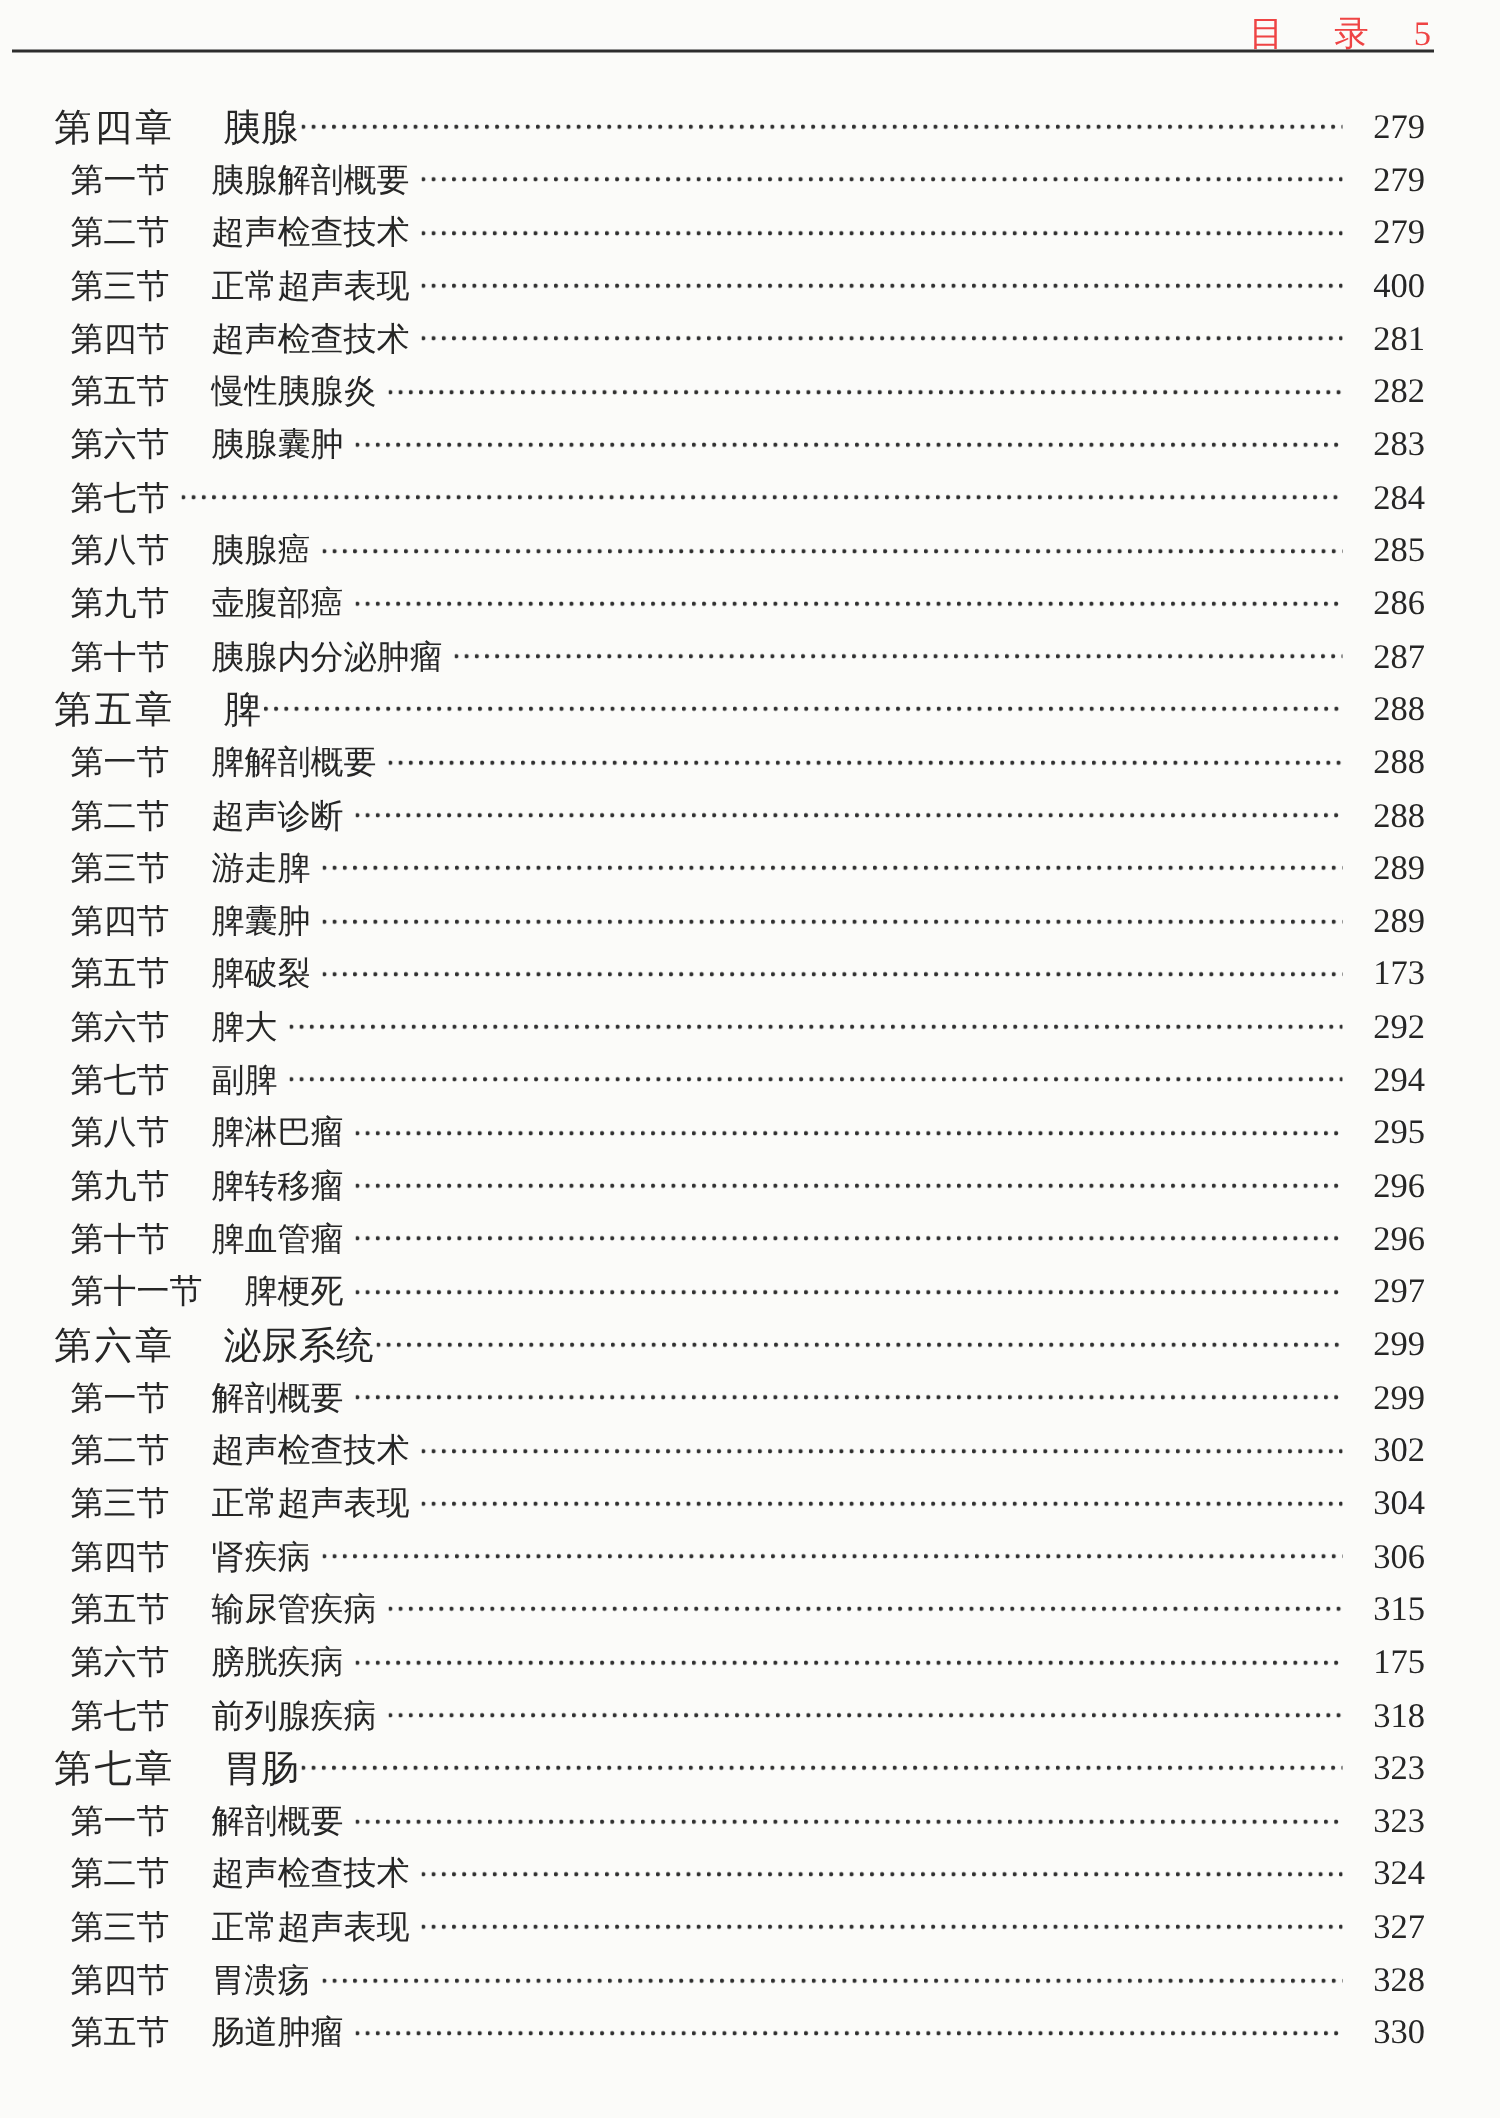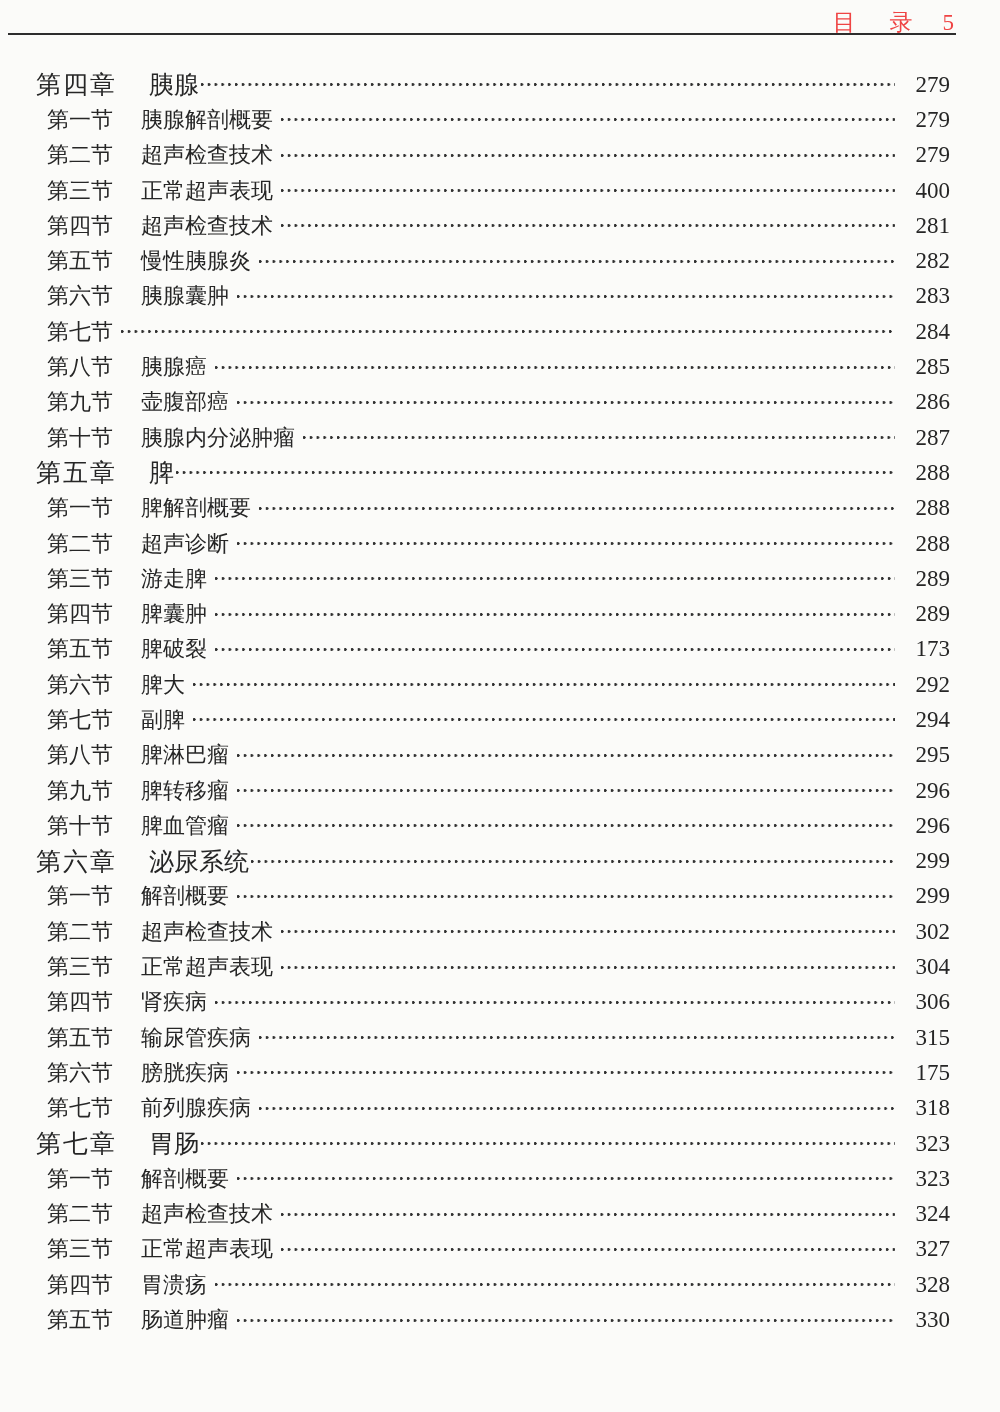--- a/index.html
+++ b/index.html
@@ -228,20 +228,26 @@
     <span class="page-num">296</span>
   </div>
 
   <div class="row section">
     <span class="label">第十节</span>
     <span class="title">脾血管瘤</span>
     <span class="leader"></span>
     <span class="page-num">296</span>
   </div>
 
+  <div class="row section">
+    <span class="label">第十一节</span>
+    <span class="title">脾梗死</span>
+    <span class="leader"></span>
+    <span class="page-num">297</span>
+  </div>
 
   <div class="row chapter">
     <span class="label">第六章</span>
     <span class="title">泌尿系统</span>
     <span class="leader"></span>
     <span class="page-num">299</span>
   </div>
 
   <div class="row section">
     <span class="label">第一节</span>

